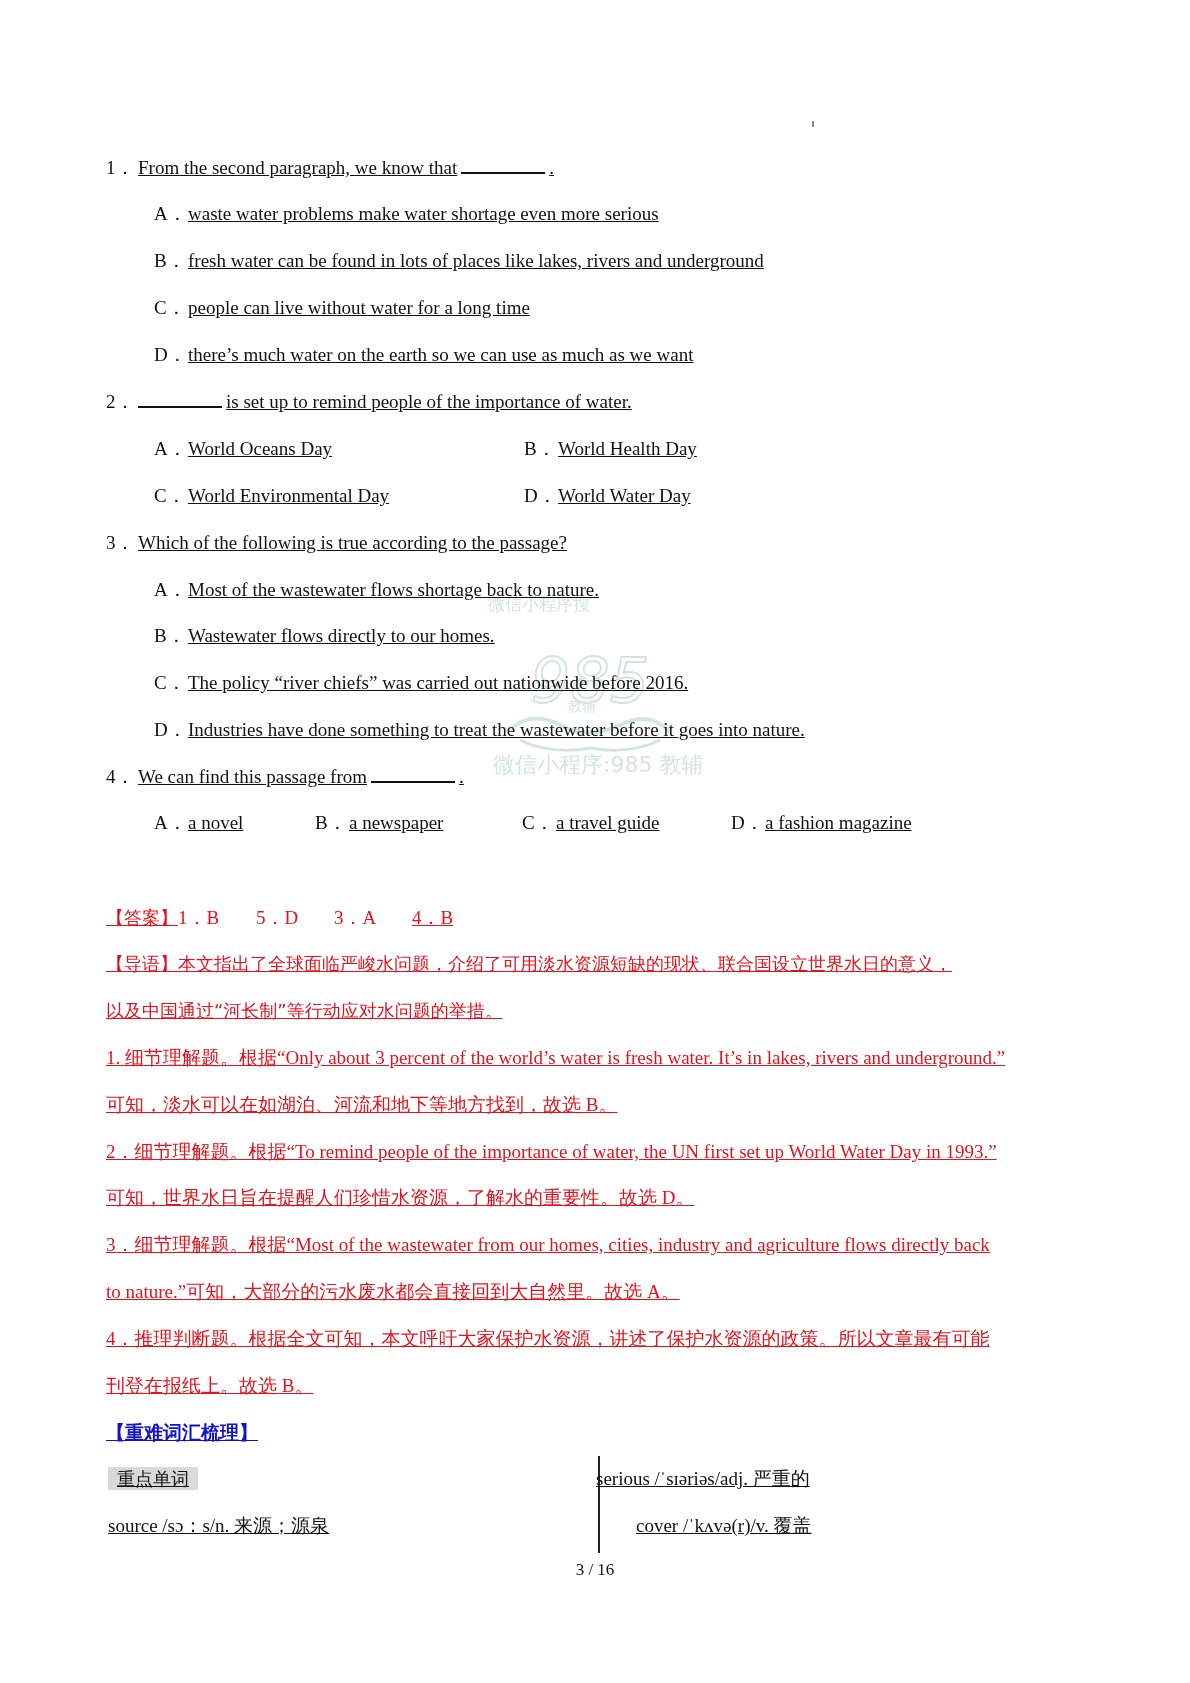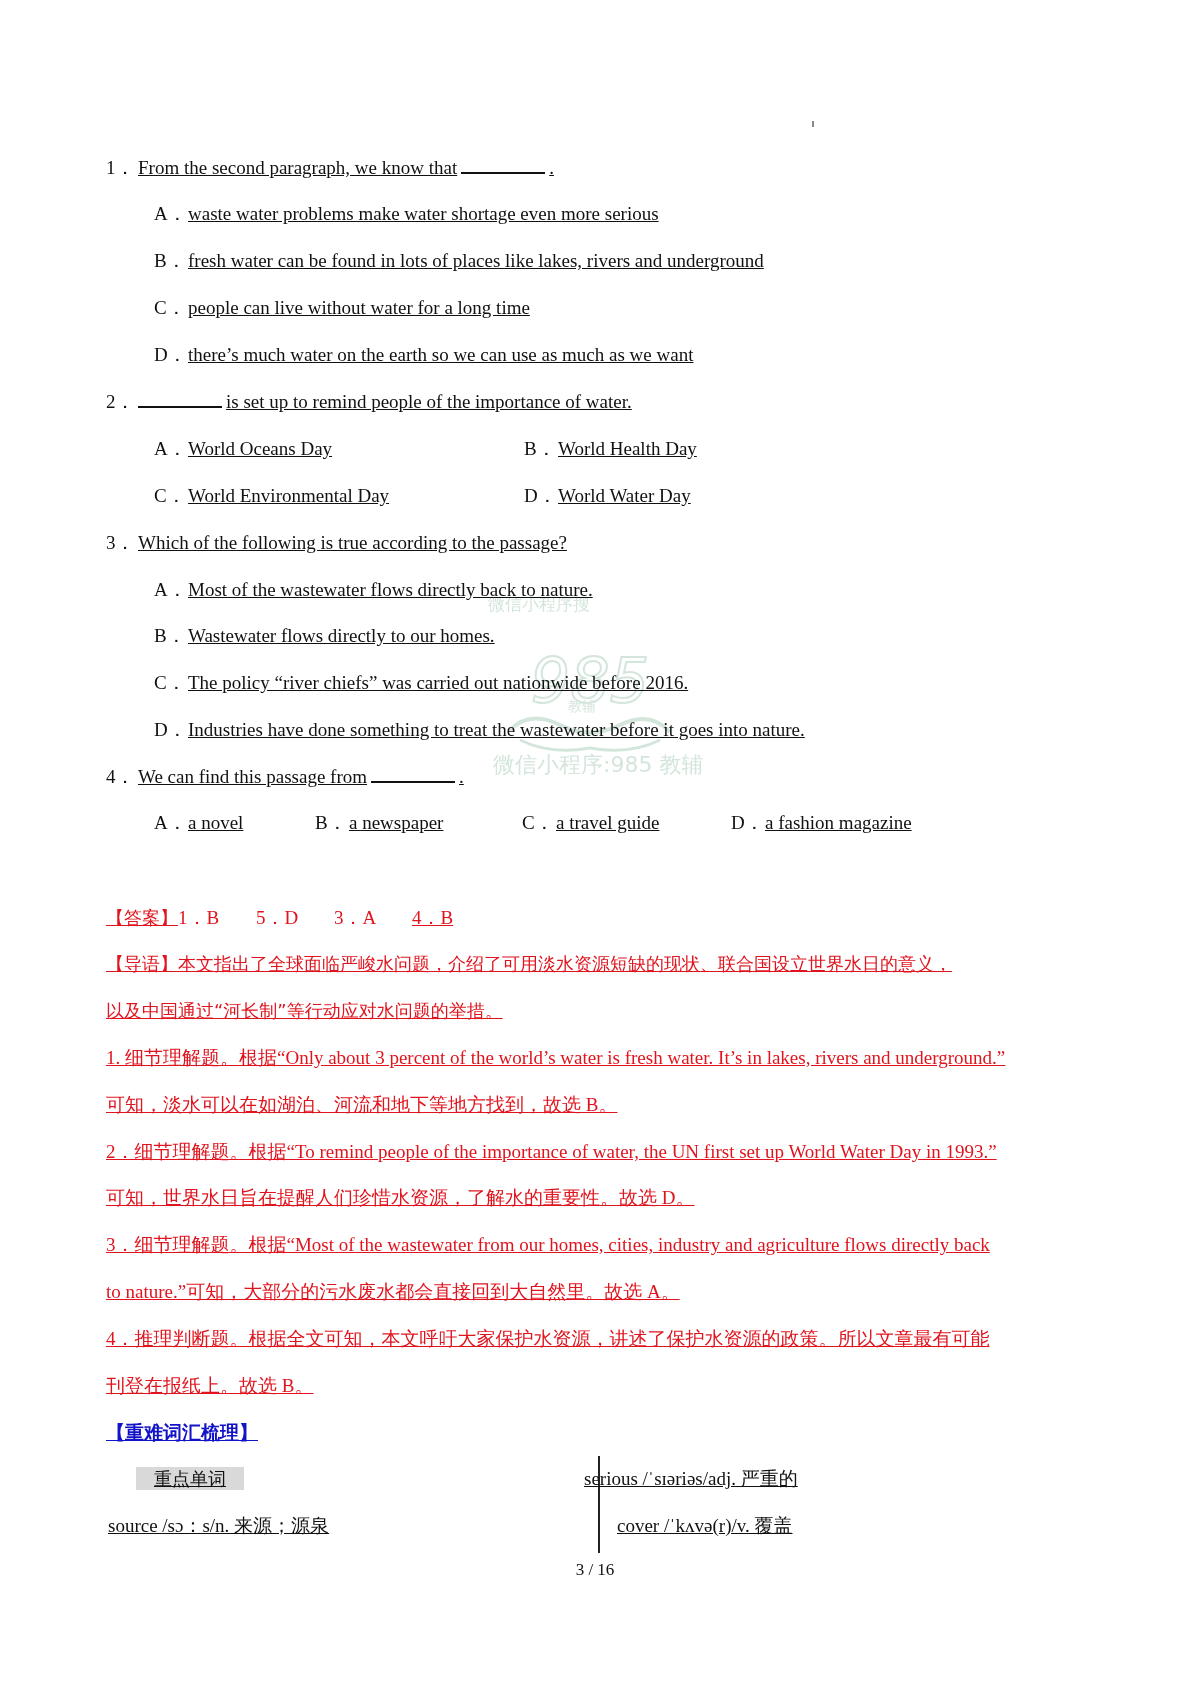--- a/index.html
+++ b/index.html
@@ -9,21 +9,21 @@
       color: #111;
     }
     .page { position: absolute; left: 0; top: 0; width: 1190px; height: 1683px; }
     .line { position: absolute; font-size: 19px; white-space: nowrap; line-height: 24px; text-decoration: underline; }
     .q-num { display: inline-block; width: 32px; }
     .opt-letter { display: inline-block; width: 34px; }
     .blank { display: inline-block; width: 84px; border-bottom: 2px solid #111; height: 16px; vertical-align: baseline; margin: 0 4px; }
     .red { color: #e0141e; }
     .blue-title { color: #1212c8; font-weight: bold; font-family: "DejaVu Sans", sans-serif; font-size: 19px; }
     .cn { font-family: "DejaVu Sans", sans-serif; font-size: 18px; }
-    .highlight { background: #d9d9d9; padding: 1px 18px; margin-left: 28px; }
+    .highlight { background: #d9d9d9; padding: 1px 9px; }
     .divider { position: absolute; left: 598px; top: 1456px; width: 1.5px; height: 97px; background: #222; }
     .tick-mark { position: absolute; left: 812px; top: 121px; width: 2px; height: 6px; background: #888; }
     .watermark { position: absolute; color: #d4e6dc; font-family: "DejaVu Sans", sans-serif; pointer-events: none; }
     .wm-logo { position: absolute; left: 490px; top: 640px; width: 200px; height: 120px; }
     .page-num { position: absolute; left: 0; width: 1190px; top: 1560px; text-align: center; font-size: 17px; }
   </style>
 </head>
 <body>
 
 <div class="page">
@@ -68,21 +68,21 @@
     <span class="opt-letter">C．</span><span>World Environmental Day</span>
   </div>
   <div class="line" style="left:524px;top:484px;">
     <span class="opt-letter">D．</span><span>World Water Day</span>
   </div>
 
   <div class="line" style="left:106px;top:531px;">
     <span class="q-num">3．</span><span>Which of the following is true according to the passage?</span>
   </div>
   <div class="line" style="left:154px;top:578px;">
-    <span class="opt-letter">A．</span><span>Most of the wastewater flows directly back to nature.</span>
+    <span class="opt-letter">A．</span><span>Most of the wastewater flows shortage back to nature.</span>
   </div>
   <div class="line" style="left:154px;top:624px;">
     <span class="opt-letter">B．</span><span>Wastewater flows directly to our homes.</span>
   </div>
   <div class="line" style="left:154px;top:671px;">
     <span class="opt-letter">C．</span><span>The policy “river chiefs” was carried out nationwide before 2016.</span>
   </div>
   <div class="line" style="left:154px;top:718px;">
     <span class="opt-letter">D．</span><span>Industries have done something to treat the wastewater before it goes into nature.</span>
   </div>
@@ -119,17 +119,17 @@
   <div class="line red" style="left:106px;top:1233px;">3．细节理解题。根据“Most of the wastewater from our homes, cities, industry and agriculture flows directly back</div>
   <div class="line red" style="left:106px;top:1280px;">to nature.”可知，大部分的污水废水都会直接回到大自然里。故选 A。</div>
   <div class="line red" style="left:106px;top:1327px;">4．推理判断题。根据全文可知，本文呼吁大家保护水资源，讲述了保护水资源的政策。所以文章最有可能</div>
   <div class="line red" style="left:106px;top:1374px;">刊登在报纸上。故选 B。</div>
 
   <div class="line blue-title" style="left:106px;top:1420px;">【重难词汇梳理】</div>
   <div class="line cn" style="left:108px;top:1467px;"><span class="highlight">重点单词</span></div>
   <div class="line" style="left:108px;top:1514px;">source /sɔ：s/n. 来源；源泉</div>
 
   <div class="divider"></div>
-  <div class="line" style="left:584px;top:1467px;text-align:center;">serious /ˈsɪəriəs/adj. 严重的</div>
-  <div class="line" style="left:617px;top:1514px;text-align:center;">cover /ˈkʌvə(r)/v. 覆盖</div>
+  <div class="line" style="left:596px;top:1467px;text-align:center;">serious /ˈsɪəriəs/adj. 严重的</div>
+  <div class="line" style="left:636px;top:1514px;text-align:center;">cover /ˈkʌvə(r)/v. 覆盖</div>
 
   <div class="page-num">3 / 16</div>
 </div>
 
 </body></html>

